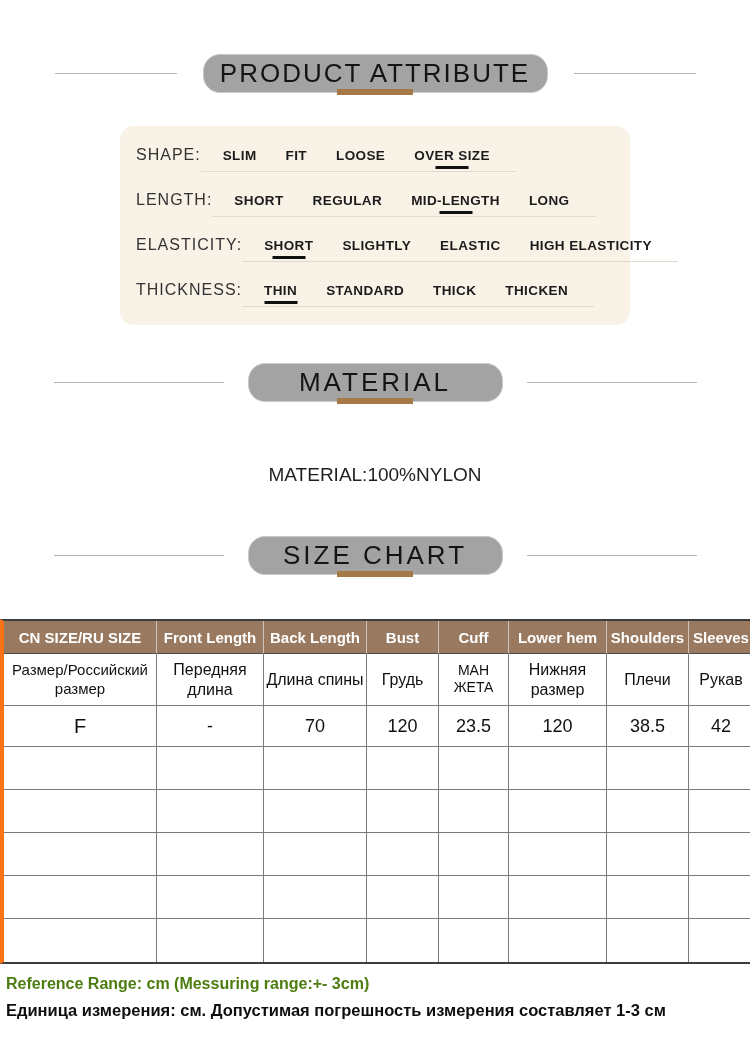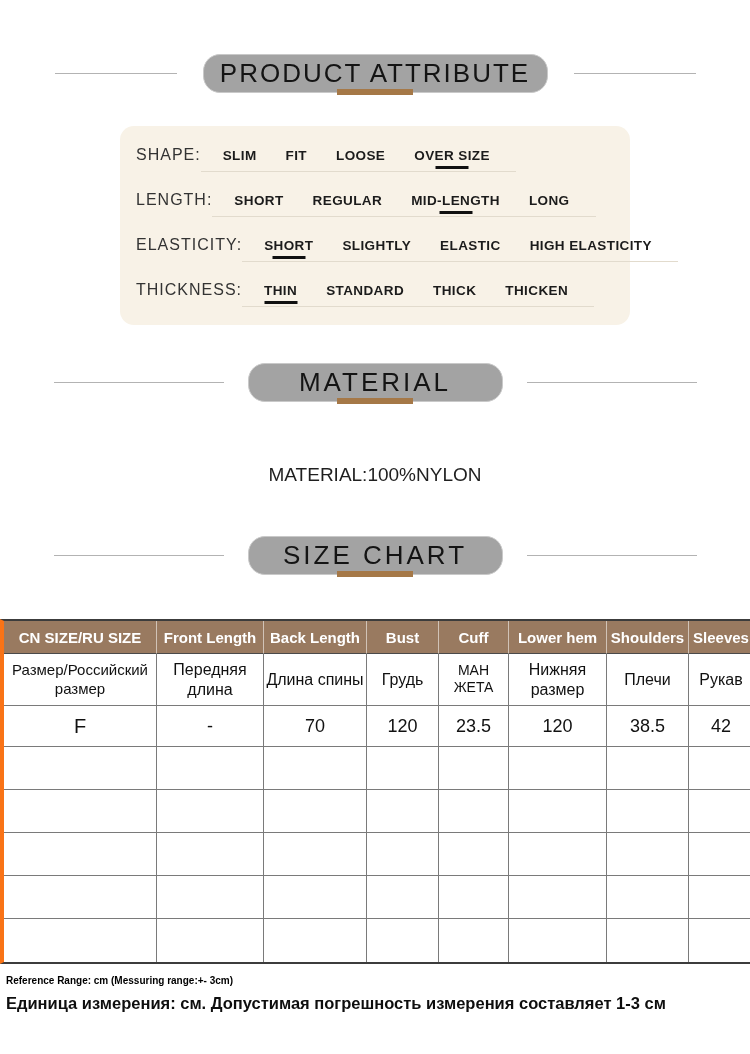--- a/index.html
+++ b/index.html
@@ -157,21 +157,21 @@
     height: 41px;
     font-size: 18px;
     color: #111111;
   }
   .size-table tr.data-row td:first-child { font-size: 20px; }
   .size-table tr.empty-row td { height: 43px; }
   .size-table tr:last-child td { border-bottom: none; }
 
   
   .footer { margin: 11px 0 0 6px; }
-  .footer-line1 { font-size: 10px; font-weight: bold; color: #000000; }
+  .footer-line1 { font-size: 16px; font-weight: bold; color: #4d7c0f; }
   .footer-line2 { font-size: 16.5px; font-weight: bold; color: #0e0e0e; margin-top: 8px; }
 </style>
 </head>
 <body>
 
 <div class="page">
 
   <div class="section-title sec-pa">
     <span class="hline narrow"></span>
     <div class="title-box w-lg">

